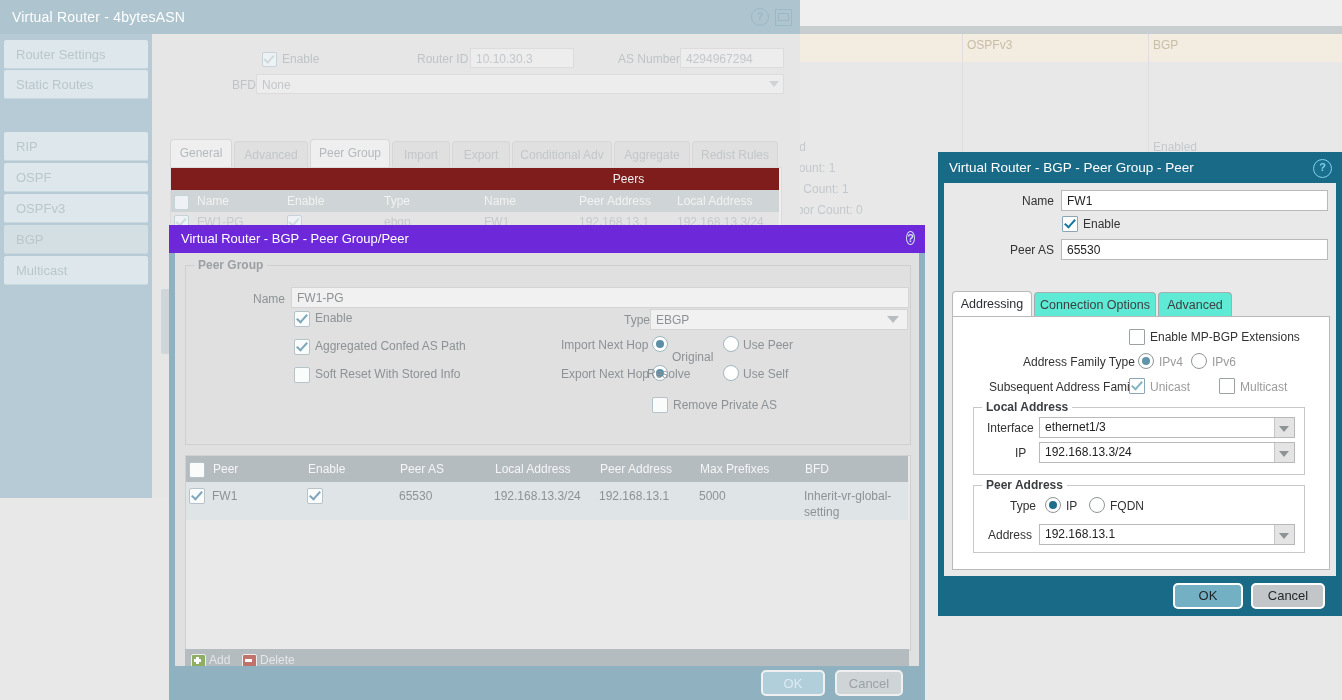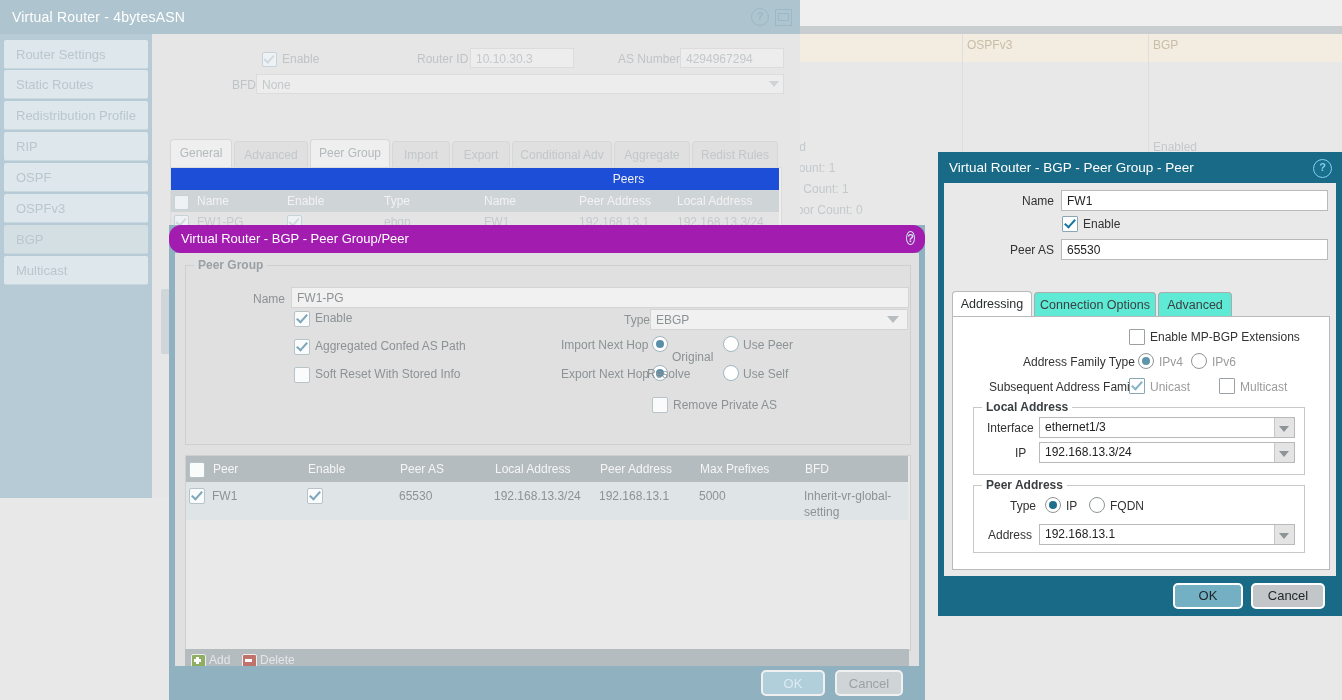--- a/index.html
+++ b/index.html
@@ -43,28 +43,28 @@
       font-size:12px;color:#c3c8ca;padding:0 5px;line-height:20px;box-sizing:border-box;}
   .vr-chk{position:absolute;width:13px;height:13px;border:1.5px solid #c6d3d8;background:#eef2f4;border-radius:2px;}
   .vr-chk.on:after{content:"";position:absolute;left:3px;top:0px;width:4px;height:8px;
       border:solid #cfdadf;border-width:0 2px 2px 0;transform:rotate(42deg);}
   .vr-caret{position:absolute;width:0;height:0;border-left:5px solid transparent;border-right:5px solid transparent;
       border-top:6px solid #cfd3d5;}
   .vr-tab{position:absolute;top:107px;height:26px;background:#e0e0e0;border:1px solid #d7d7d7;border-bottom:none;
       border-radius:4px 4px 0 0;font-size:12px;color:#c2c7c9;line-height:26px;text-align:center;box-sizing:border-box;}
   .vr-tab.act{background:#efefef;color:#b4babc;height:28px;top:105px;}
   #vr-tablewrap{position:absolute;left:18px;top:133px;width:610px;height:180px;background:#efefef;border:1px solid #dcdcdc;}
-  .vr-grp{position:absolute;background:#1d4ed8;font-size:12px;color:#f0f0f0;text-align:center;}
+  .vr-grp{position:absolute;background:#7f1d1d;font-size:12px;color:#f0f0f0;text-align:center;}
   .vr-th{position:absolute;background:#cfd4d6;font-size:12px;color:#f2f2f2;padding-left:6px;box-sizing:border-box;line-height:22px;height:22px;}
   .vr-td{position:absolute;font-size:12px;color:#c5cacd;line-height:20px;}
   #vr-scroll{position:absolute;left:9px;top:255px;width:12px;height:65px;background:#cfd5d8;border-radius:2px;}
 
   
   #dlg2{left:169px;top:225px;width:756px;height:475px;background:#90b2c0;}
-  #dlg2-title{position:absolute;left:0;top:0;width:756px;height:28px;background:#a21caf;border-radius:12px;}
+  #dlg2-title{position:absolute;left:0;top:0;width:756px;height:28px;background:#6d28d9;}
   #dlg2-title .t{position:absolute;left:12px;top:6px;font-size:13px;color:#ffffff;}
   #dlg2-title .h{position:absolute;right:10px;top:6px;}
   .ico-help-d{width:16px;height:16px;border-radius:50%;border:1.6px solid #cfe3ec;color:#cfe3ec;
       font-size:11px;line-height:13px;text-align:center;font-weight:bold;}
   #dlg2-body{position:absolute;left:6px;top:28px;width:744px;height:413px;background:#e0e0e0;}
   #dlg2-foot{position:absolute;left:0;top:441px;width:756px;height:34px;background:#90b2c0;}
 
   .fs{position:absolute;border:1px solid #cfcfcf;}
   .fs-leg{position:absolute;font-size:12px;font-weight:bold;color:#9aa0a3;background:#e0e0e0;padding:0 4px;top:-8px;left:8px;}
   .d2-lbl{position:absolute;font-size:12px;color:#8c9295;}
@@ -145,21 +145,20 @@
     <span class="t">Virtual Router - 4bytesASN</span>
     <span class="icons">
       <span class="ico-help-pale">?</span>
       <span class="ico-min-pale"></span>
     </span>
   </div>
 
   <div id="vr-left">
     <div class="vr-navitem" style="top:6px;">Router Settings</div>
     <div class="vr-navitem" style="top:36px;">Static Routes</div>
-    <div class="vr-navitem" style="top:67px;">Redistribution Profile</div>
     <div class="vr-navitem" style="top:98px;">RIP</div>
     <div class="vr-navitem" style="top:129px;">OSPF</div>
     <div class="vr-navitem" style="top:160px;">OSPFv3</div>
     <div class="vr-navitem sel" style="top:191px;">BGP</div>
     <div class="vr-navitem" style="top:222px;">Multicast</div>
   </div>
 
   <div id="vr-body">
     <span class="vr-chk on" style="left:110px;top:18px;"></span>
     <span class="vr-lbl" style="left:130px;top:18px;">Enable</span>

